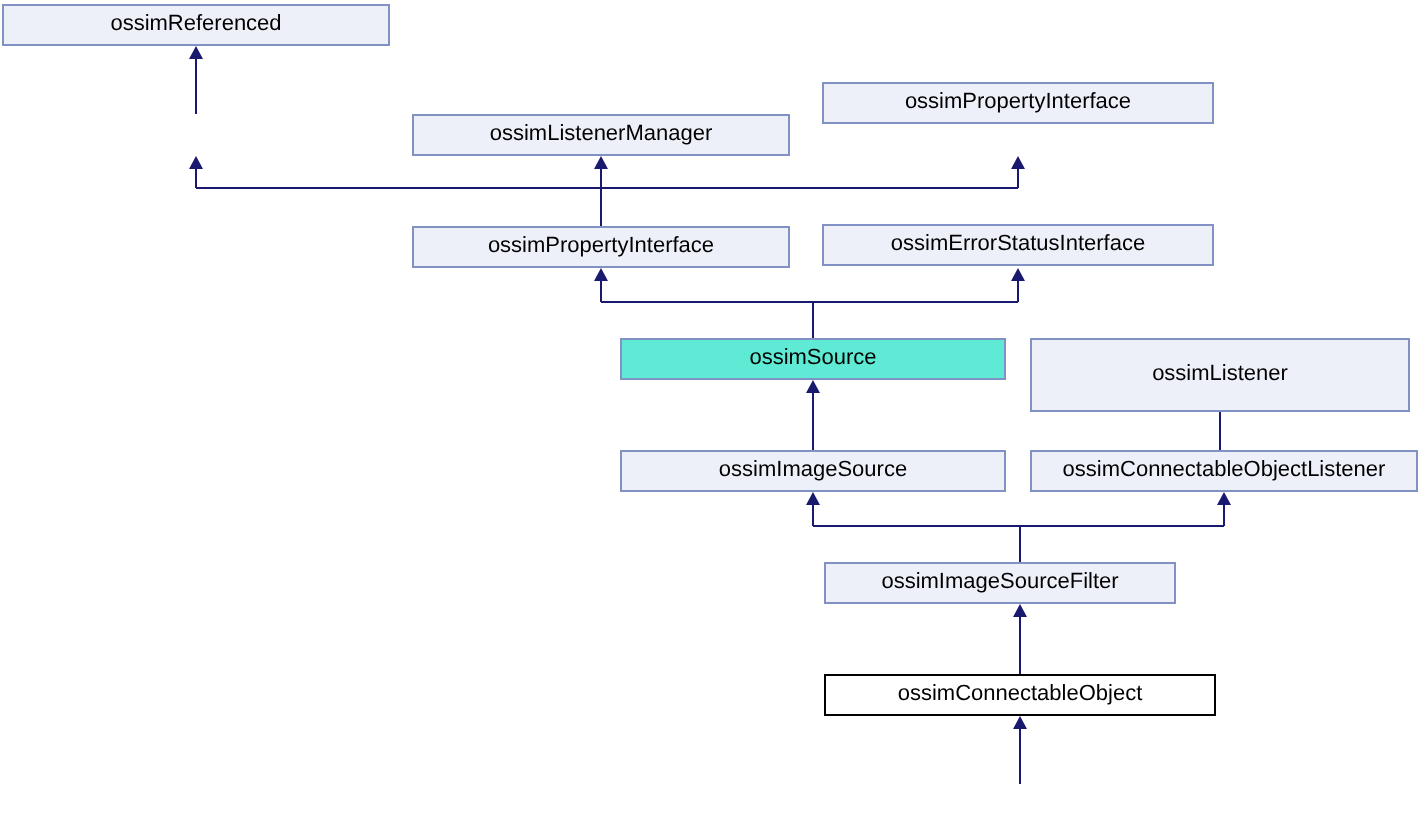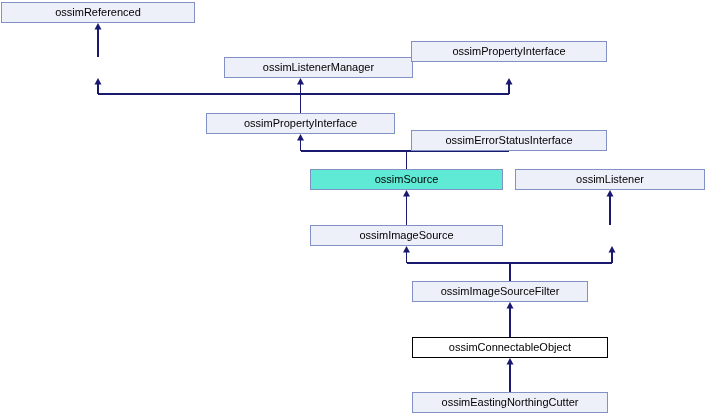--- a/index.html
+++ b/index.html
@@ -84,23 +84,23 @@
       <g>
         <polygon points="510,302 506.5,308.5 513.5,308.5" fill="#191970"></polygon>
         <line x1="510" y1="307" x2="510" y2="337" stroke="#191970" stroke-width="1.2" shape-rendering="crispEdges"></line>
       </g>
       <g>
         <polygon points="510,358 506.5,364.5 513.5,364.5" fill="#191970"></polygon>
         <line x1="510" y1="363" x2="510" y2="392" stroke="#191970" stroke-width="1.2" shape-rendering="crispEdges"></line>
       </g>
     </svg>
     <div class="node" style="left: 1px; top: 2px; width: 194px; height: 21px; background: rgb(237, 240, 249); border-color: rgb(130, 145, 195); color: rgb(0, 0, 0);">ossimReferenced</div>
-    <div class="node" style="left: 224px; top: 57px; width: 189px; height: 21px; background: rgb(237, 240, 249); border-color: rgb(130, 145, 195); color: rgb(0, 0, 0);">ossimListenerManager</div>
+    <div class="node" style="left: 206px; top: 57px; width: 189px; height: 21px; background: rgb(237, 240, 249); border-color: rgb(130, 145, 195); color: rgb(0, 0, 0);">ossimListenerManager</div>
     <div class="node" style="left: 411px; top: 41px; width: 196px; height: 21px; background: rgb(237, 240, 249); border-color: rgb(130, 145, 195); color: rgb(0, 0, 0);">ossimPropertyInterface</div>
     <div class="node" style="left: 206px; top: 113px; width: 189px; height: 21px; background: rgb(237, 240, 249); border-color: rgb(130, 145, 195); color: rgb(0, 0, 0);">ossimPropertyInterface</div>
-    <div class="node" style="left: 411px; top: 130px; width: 196px; height: 21px; background: rgb(237, 240, 249); border-color: rgb(130, 145, 195); color: rgb(0, 0, 0);">ossimErrorStatusInterface</div>
+    <div class="node" style="left: 411px; top: 112px; width: 196px; height: 21px; background: rgb(237, 240, 249); border-color: rgb(130, 145, 195); color: rgb(0, 0, 0);">ossimErrorStatusInterface</div>
     <div class="node" style="left: 310px; top: 169px; width: 193px; height: 21px; background: #5eead4; border-color: rgb(130, 145, 195); color: rgb(0, 0, 0);">ossimSource</div>
-    <div class="node" style="left: 515px; top: 169px; width: 190px; height: 21px; background: rgb(237, 240, 249); border-color: rgb(130, 145, 195); color: rgb(0, 0, 0);">ossimListener</div>
+    <div class="node" style="left: 515px; top: 169px; width: 190px; height: 37px; background: rgb(237, 240, 249); border-color: rgb(130, 145, 195); color: rgb(0, 0, 0);">ossimListener</div>
     <div class="node" style="left: 310px; top: 225px; width: 193px; height: 21px; background: rgb(237, 240, 249); border-color: rgb(130, 145, 195); color: rgb(0, 0, 0);">ossimImageSource</div>
+    <div class="node" style="left: 515px; top: 225px; width: 194px; height: 21px; background: rgb(237, 240, 249); border-color: rgb(130, 145, 195); color: rgb(0, 0, 0);">ossimConnectableObjectListener</div>
     <div class="node" style="left: 412px; top: 281px; width: 176px; height: 21px; background: rgb(237, 240, 249); border-color: rgb(130, 145, 195); color: rgb(0, 0, 0);">ossimImageSourceFilter</div>
     <div class="node current" style="left: 412px; top: 337px; width: 196px; height: 21px; background: rgb(255, 255, 255); border-color: rgb(0, 0, 0); color: rgb(0, 0, 0);">ossimConnectableObject</div>
-    <div class="node" style="left: 412px; top: 392px; width: 196px; height: 21px; background: rgb(237, 240, 249); border-color: rgb(130, 145, 195); color: rgb(0, 0, 0);">ossimEastingNorthingCutter</div>
   </div>
 
 </body></html>

